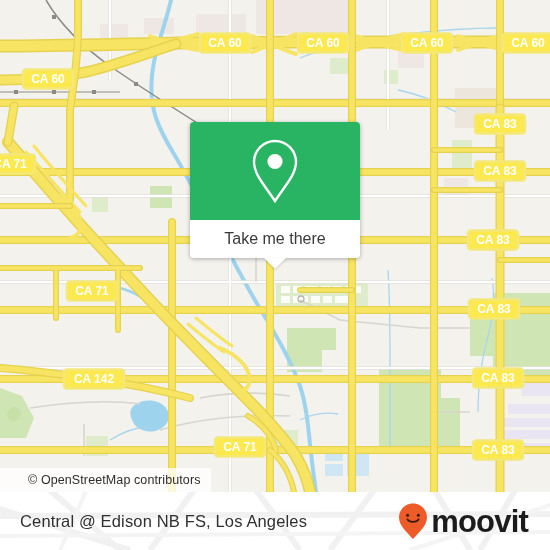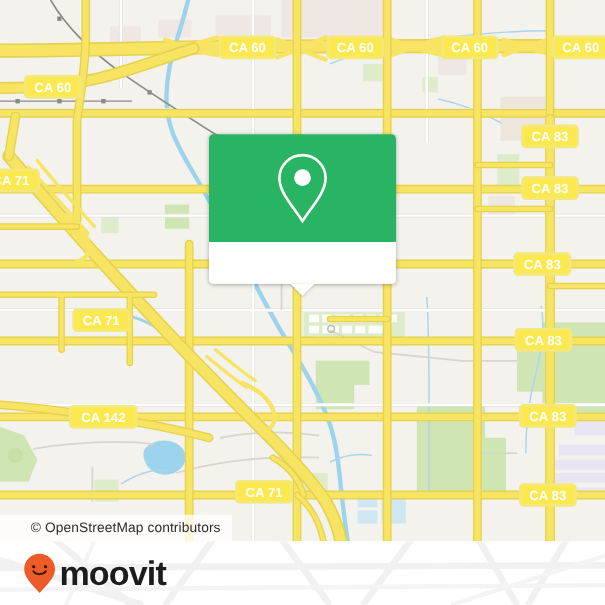--- a/index.html
+++ b/index.html
@@ -501,20 +501,21 @@
   </div>
 
   <div id="callout">
     <div id="callout-top">
       <svg width="54" height="68" viewBox="0 0 54 68">
         <path d="M27 4 C15.4 4, 6 13.4, 6 25 C6 38, 18 50, 27 64 C36 50, 48 38, 48 25 C48 13.4, 38.6 4, 27 4 Z" fill="none" stroke="#ffffff" stroke-width="2.4"></path>
         <circle cx="27" cy="24.5" r="7.6" fill="#ffffff"></circle>
       </svg>
     </div>
     <div id="callout-bottom">
+      <span>Take me there</span>
       <div id="callout-tail"></div>
     </div>
   </div>
 
   <div id="footer">
     <svg id="footer-watermark" width="550" height="58" viewBox="0 0 550 58">
       <g stroke="#f1f1f1" stroke-width="6" fill="none">
         <path d="M-10 14 L130 58"></path>
         <path d="M40 -10 L120 58"></path>
         <path d="M200 -10 L150 58"></path>
@@ -524,20 +525,21 @@
         <path d="M520 -10 L480 58"></path>
         <path d="M0 24 L550 22"></path>
       </g>
       <g stroke="#f4f4f4" stroke-width="4" fill="none">
         <path d="M0 44 L550 40"></path>
         <path d="M90 -10 L60 58"></path>
         <path d="M560 10 L410 58"></path>
       </g>
     </svg>
     <div id="footer-inner">
+      <div id="footer-title">Central @ Edison NB FS, Los Angeles</div>
       <div id="brand">
         <svg width="32" height="38" viewBox="0 0 32 38">
           <path d="M16 1.5 C8.3 1.5, 2 7.7, 2 15.4 C2 23.5, 10.4 30.5, 16 37 C21.6 30.5, 30 23.5, 30 15.4 C30 7.7, 23.7 1.5, 16 1.5 Z" fill="#ec5b28"></path>
           <circle cx="10.6" cy="13.2" r="1.5" fill="#3a1a0c"></circle>
           <circle cx="21.4" cy="13.2" r="1.5" fill="#3a1a0c"></circle>
           <path d="M10.4 17.4 C12.4 20.8, 19.6 20.8, 21.6 17.4" fill="none" stroke="#3a1a0c" stroke-width="1.8" stroke-linecap="round"></path>
         </svg>
         <span id="brand-word">moovit</span>
       </div>
     </div>

